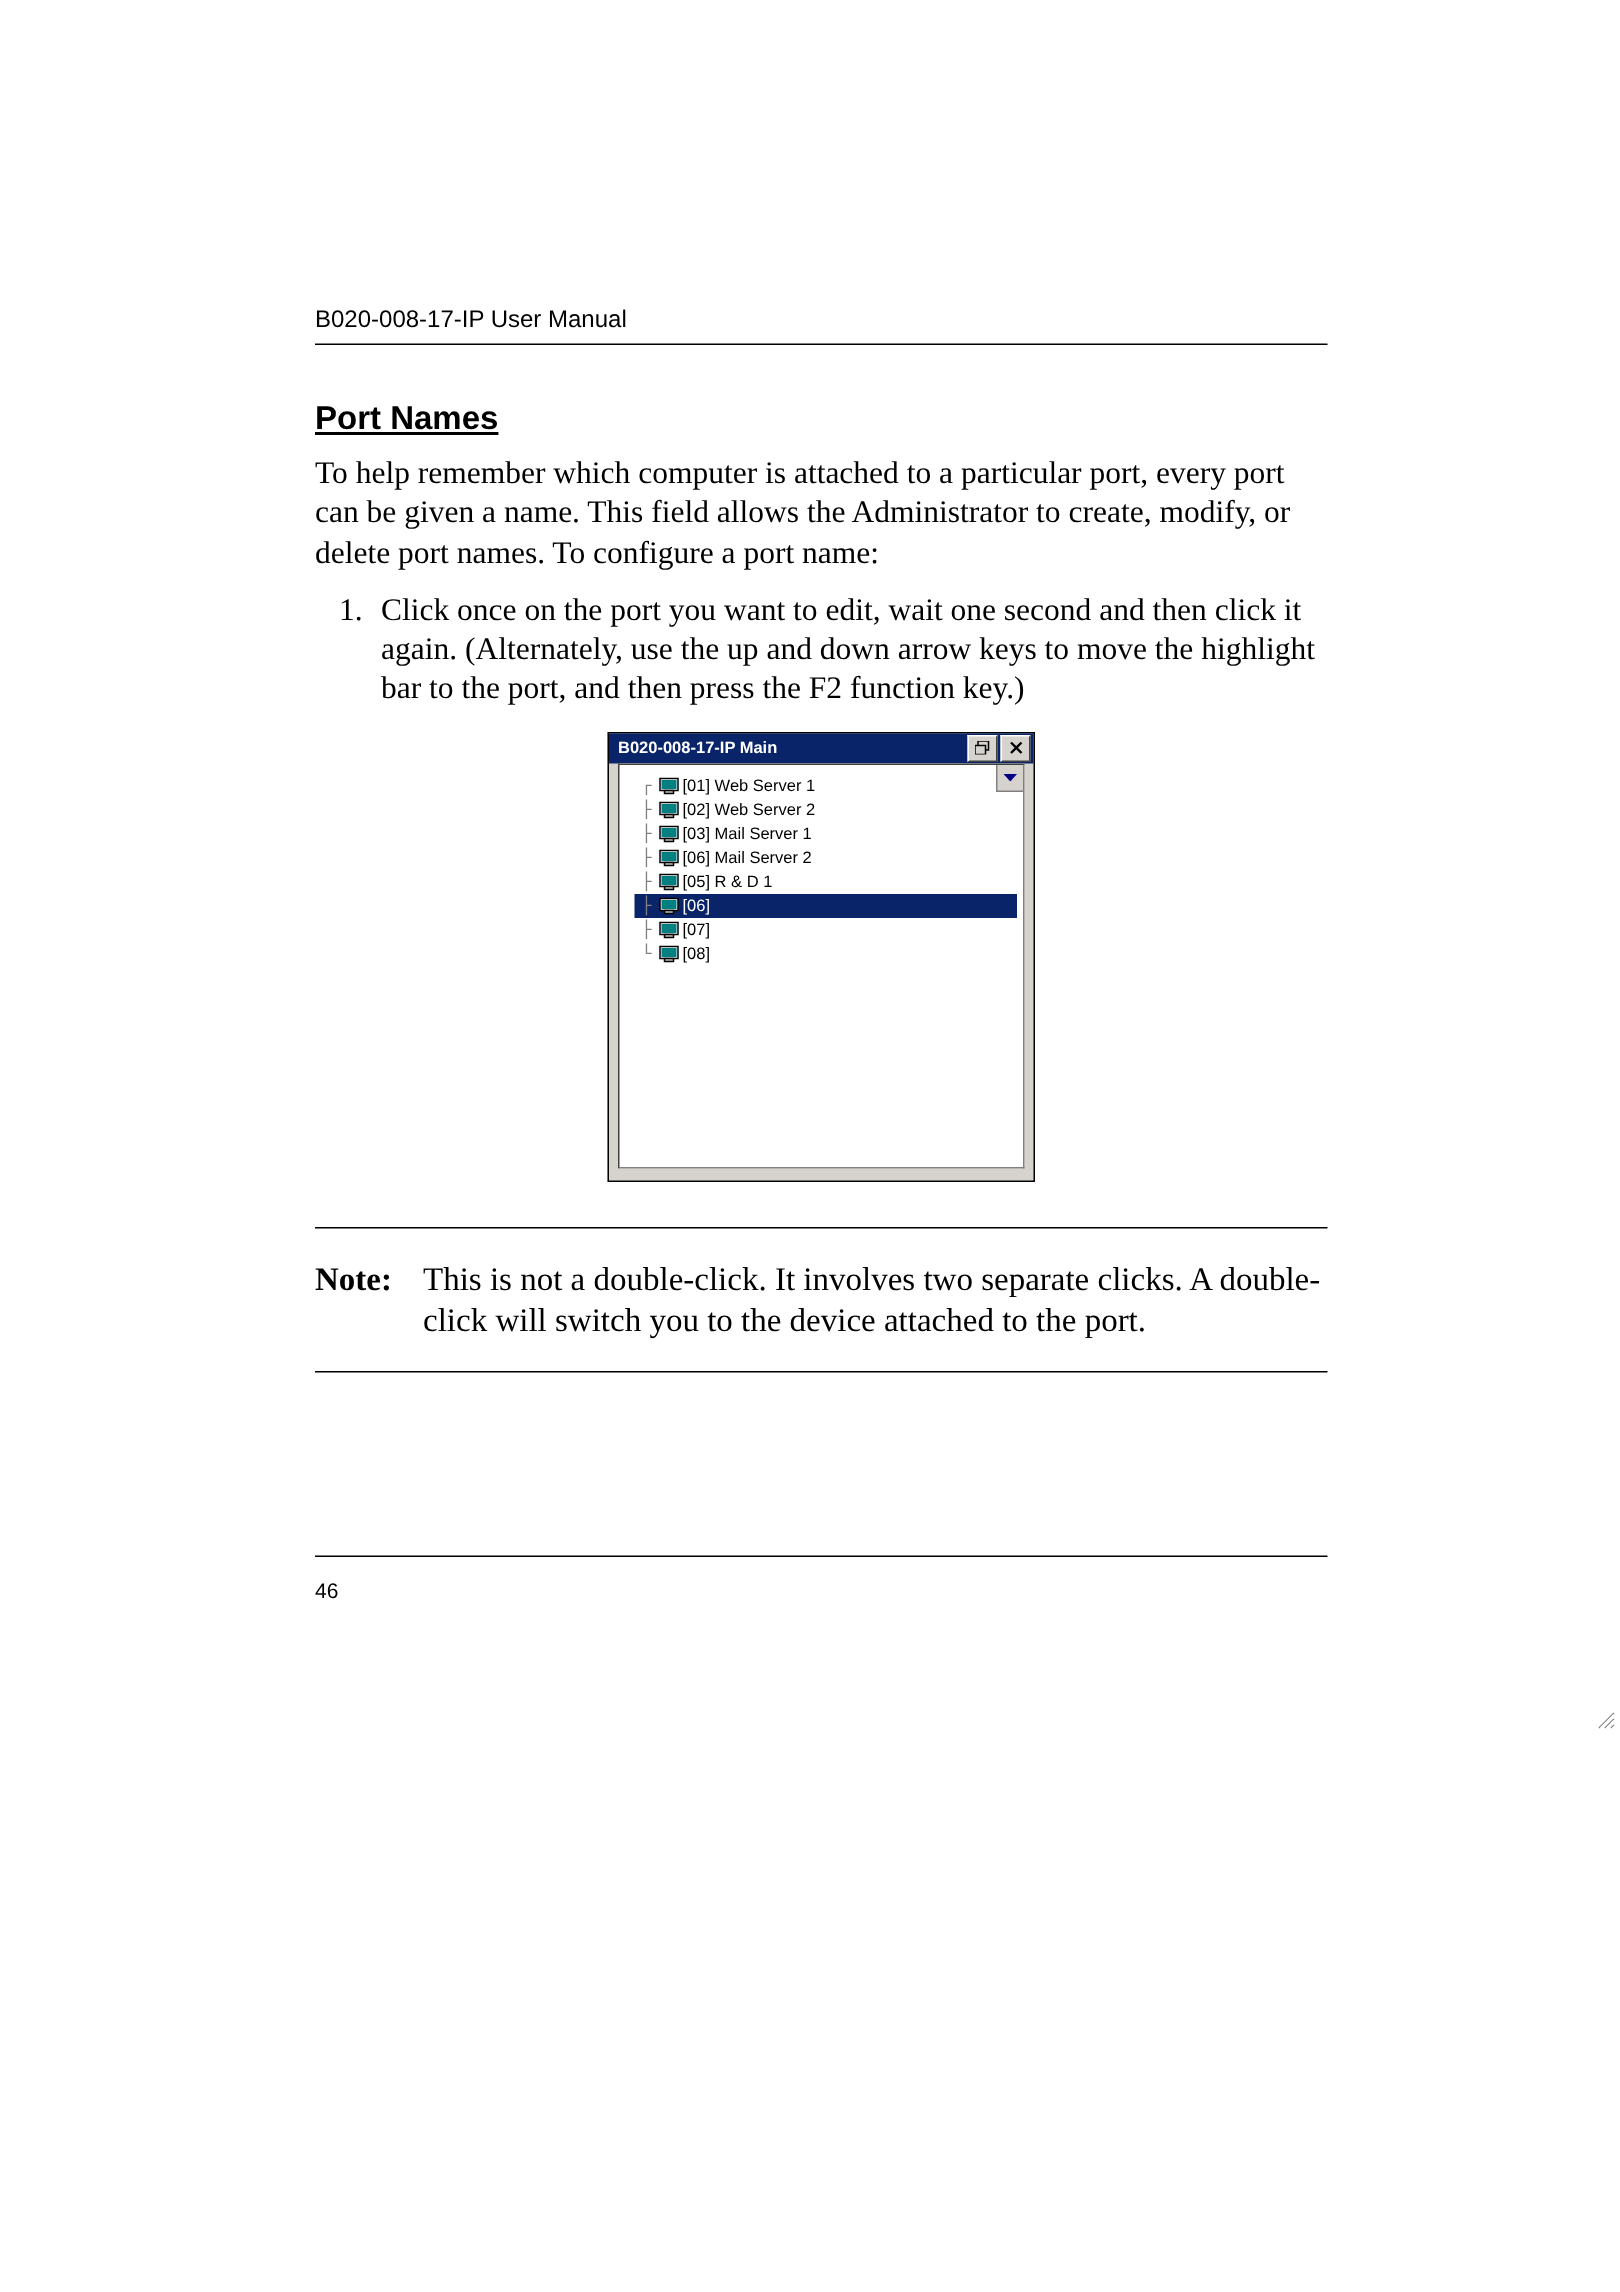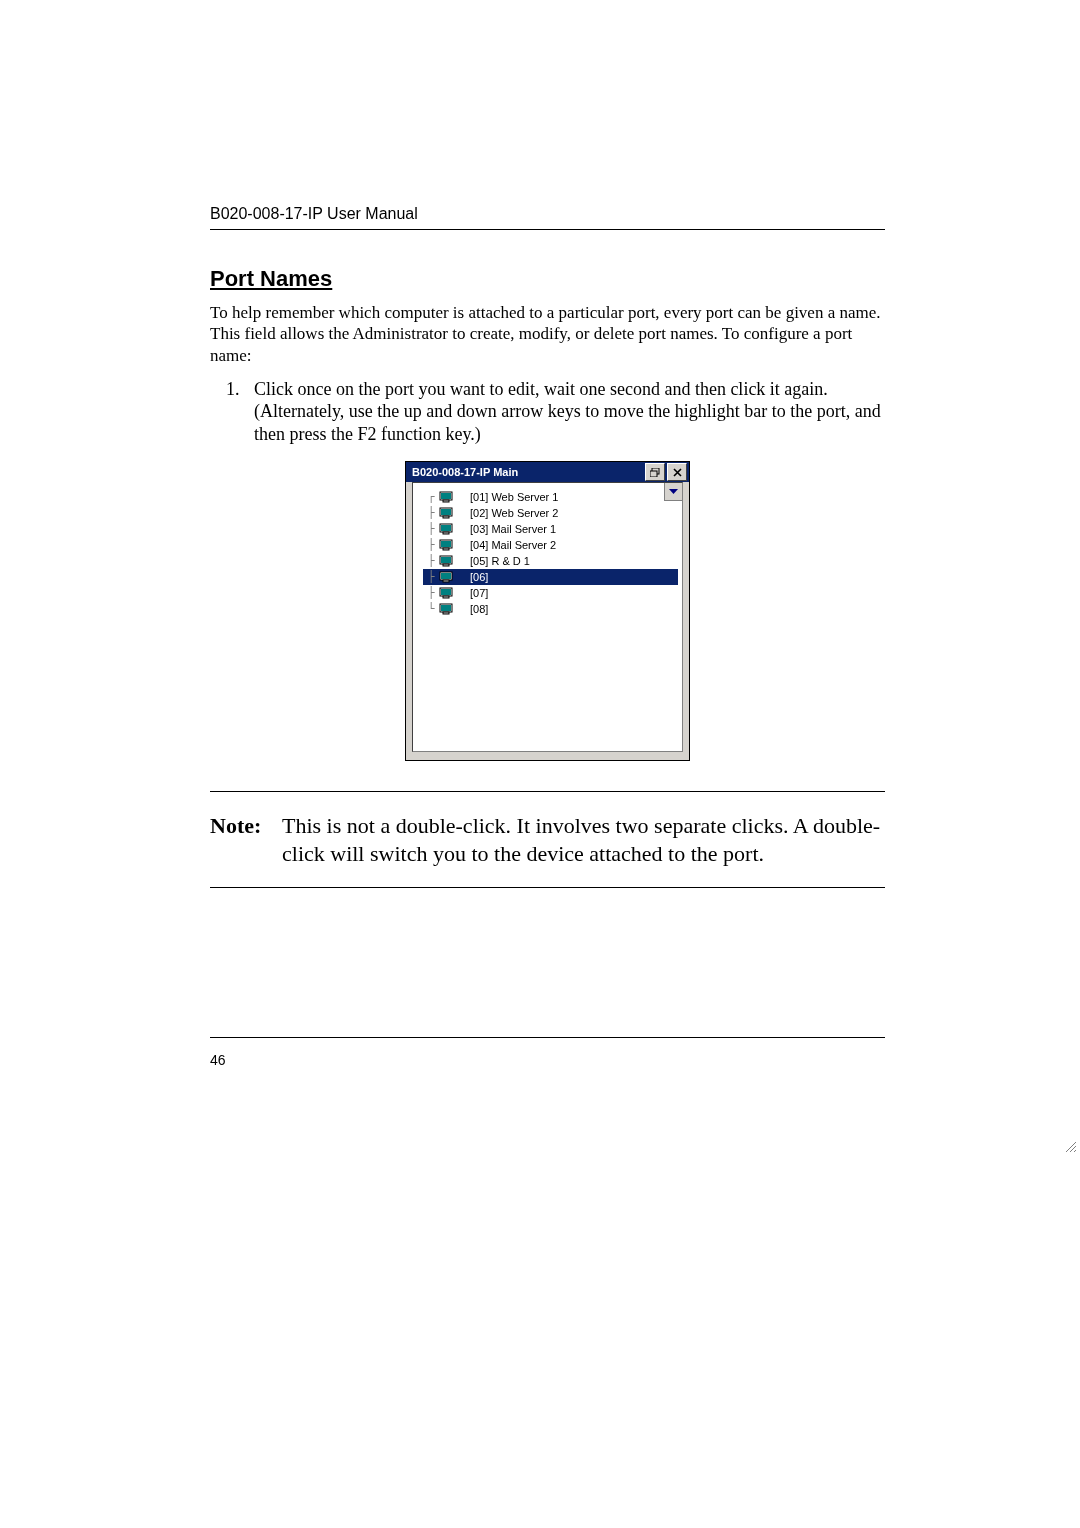--- a/index.html
+++ b/index.html
@@ -1,39 +1,39 @@
 <!DOCTYPE html>
 <html><head>
 <meta charset="utf-8">
 <style>
   html,body{margin:0;padding:0;background:#fff;font-family:"Times New Roman",Times,serif;color:#000}
   .page{width:1080px;height:1156px;position:relative;box-sizing:border-box;padding:205px 195px 90px 210px}
   .runhead{font-family:Arial,Helvetica,sans-serif;font-size:16px;border-bottom:1.5px solid #000;padding-bottom:6px;margin-bottom:36px}
   .sect-title{font-family:Arial,Helvetica,sans-serif;font-weight:bold;font-size:22px;text-decoration:underline;margin:16px 0 10px 0}
-  .body-p{font-size:17px;line-height:1.25;margin:0 0 12px 0}
-  .num-list{font-size:18px;line-height:1.25;margin:0 0 16px 0;padding-left:44px}
+  .body-p{font-size:21px;line-height:1.25;margin:0 0 12px 0}
+  .num-list{font-size:21px;line-height:1.25;margin:0 0 16px 0;padding-left:44px}
   .num-list .marker{display:inline-block;width:28px;margin-left:-28px}
 
   
   .shot{width:283px;margin:14px auto 30px auto;border:1px solid #000000;background:#d6d3ce;font-family:Tahoma,Arial,sans-serif;font-size:11px;color:#000}
   .tbar{background:#0a246a;color:#fff;font-weight:bold;display:flex;align-items:center;height:20px;padding:0 2px}
   .tbar .ttxt{flex:1;font-size:11px;padding-left:4px}
   .tbtn{width:18px;height:16px;background:#d6d3ce;border:1px solid #fff;border-right-color:#404040;border-bottom-color:#404040;margin-left:2px;display:flex;align-items:center;justify-content:center;color:#000;line-height:1}
   .tbtn svg{display:block}
   .tabs{display:flex;align-items:flex-end;height:26px;margin:8px 6px 0 6px;font-size:11px}
   .tab{padding:3px 10px 2px 10px;background:#d6d3ce;border:1px solid #808080;border-bottom:none;border-right-color:#fff;border-top-color:#fff;border-left-color:#fff;position:relative;top:1px;margin-right:1px}
   .tab.active{background:#d6d3ce;z-index:2;border:1px solid #fff;border-right-color:#404040;border-bottom:1px solid #d6d3ce}
   .client{background:#fff;border:1px solid #808080;border-top-color:#404040;border-left-color:#404040;margin:0 6px 8px 6px;height:268px;position:relative;overflow:hidden}
   .client .scrollhdr{position:absolute;top:0;right:0;width:17px;height:17px;background:#d6d3ce;border-left:1px solid #808080;border-bottom:1px solid #808080;display:flex;align-items:center;justify-content:center}
   .tree{padding:6px 4px 4px 10px;font-size:11px;line-height:16px}
   .node{display:flex;align-items:center;height:16px;white-space:nowrap}
   .branch{color:#808080;font-family:monospace;width:16px;text-align:center}
   .pcicon{display:inline-block}
   .pcicon svg{display:block}
-  .lbl{margin-left:17px}
+  .lbl{margin-left:2px}
   .node.sel{background:#0a246a;color:#fff}
   .resize{position:absolute;bottom:3px;right:3px;width:14px;height:14px}
   .resize svg{display:block}
 
   
   .note-wrap{border-top:1.5px solid #000;border-bottom:1.5px solid #000;padding:20px 0;font-size:22px;line-height:1.25;display:flex}
   .note-head{font-weight:bold;width:72px;flex:0 0 auto}
   .note-body{flex:1}
 
   .foot-rule{position:absolute;left:210px;right:195px;bottom:118px;border-top:1.5px solid #000}
@@ -113,21 +113,21 @@
           </div>
           <div class="node">
             <span class="branch">├</span>
             <span class="pcicon">
               <svg width="14" height="12" viewBox="0 0 14 12">
                 <rect x="1" y="1" width="12" height="8" fill="#fff" stroke="#000"></rect>
                 <rect x="2" y="2" width="10" height="6" fill="#008080"></rect>
                 <rect x="4" y="9" width="6" height="2" fill="#c0c0c0" stroke="#000"></rect>
               </svg>
             </span>
-            <span class="lbl">[04] Mail Server 2</span>
+            <span class="lbl">[06] Mail Server 2</span>
           </div>
           <div class="node">
             <span class="branch">├</span>
             <span class="pcicon">
               <svg width="14" height="12" viewBox="0 0 14 12">
                 <rect x="1" y="1" width="12" height="8" fill="#fff" stroke="#000"></rect>
                 <rect x="2" y="2" width="10" height="6" fill="#008080"></rect>
                 <rect x="4" y="9" width="6" height="2" fill="#c0c0c0" stroke="#000"></rect>
               </svg>
             </span>

